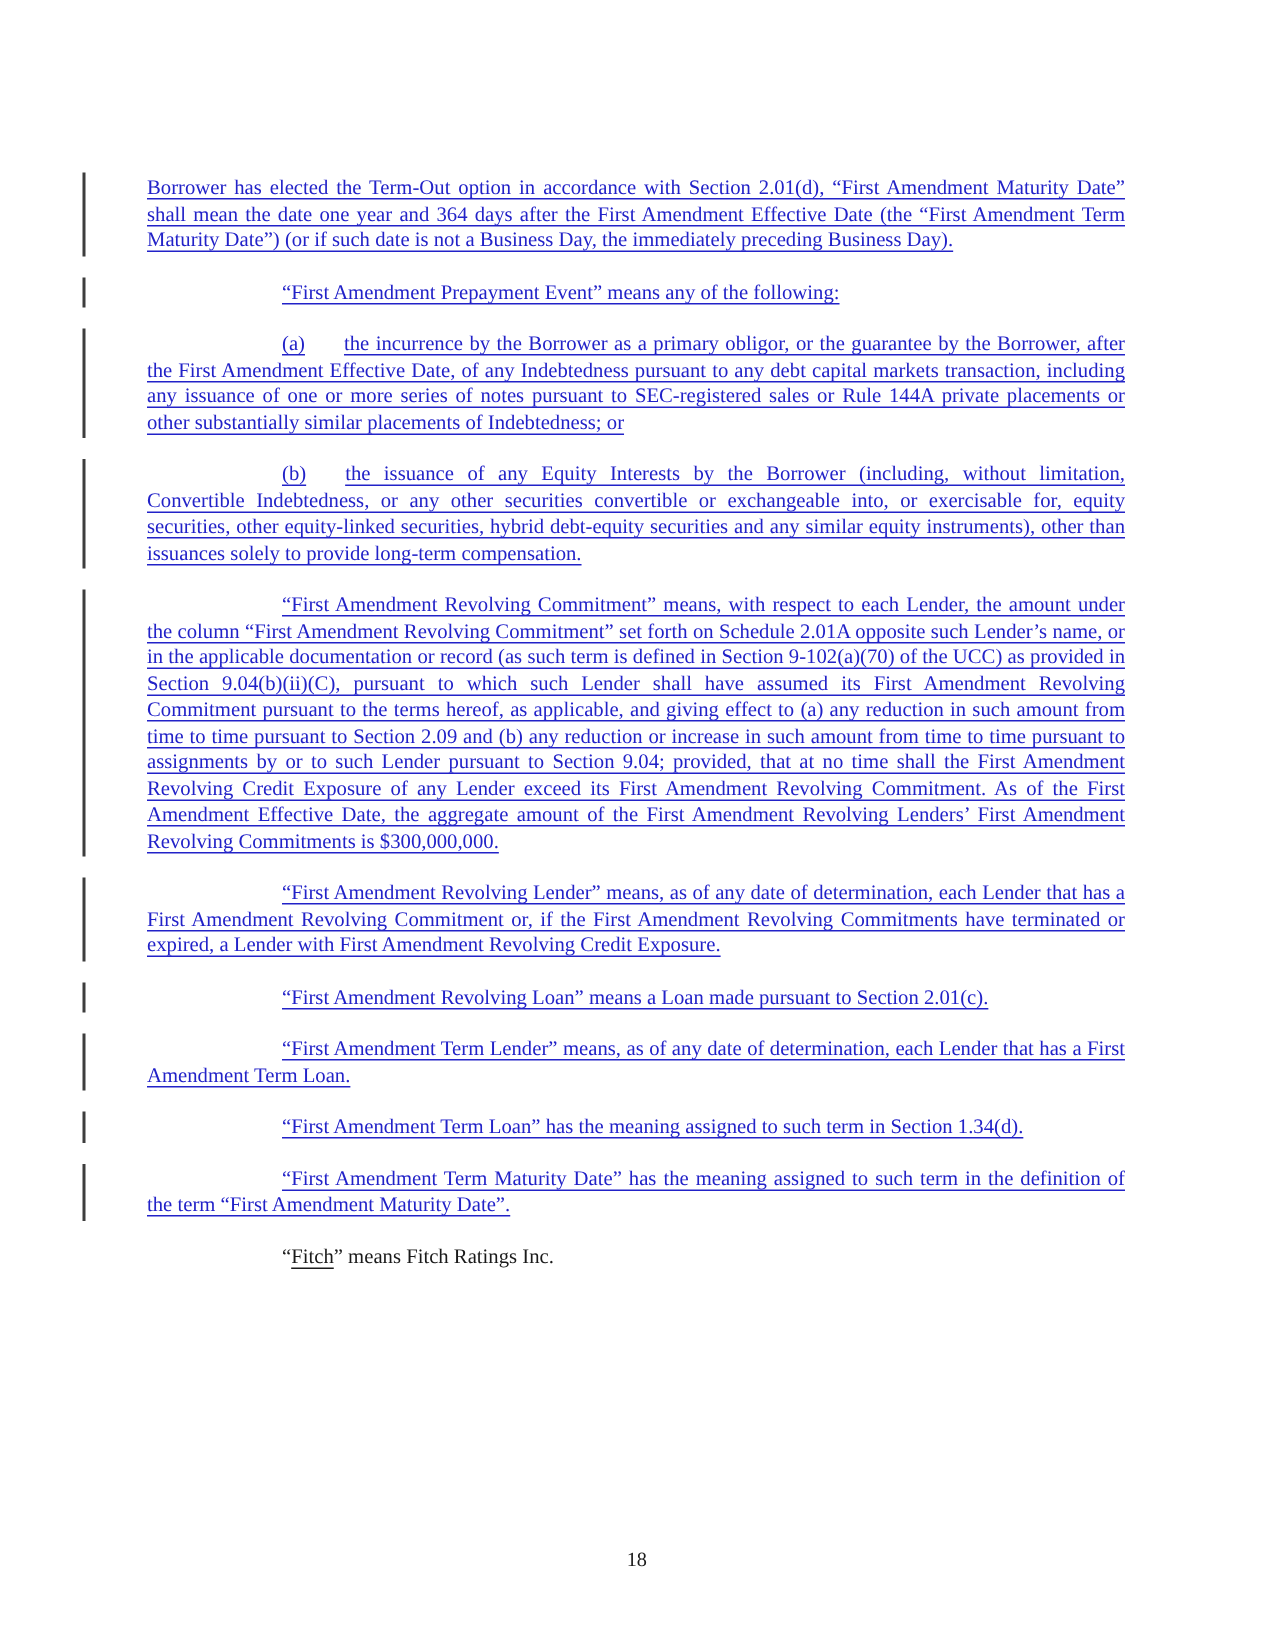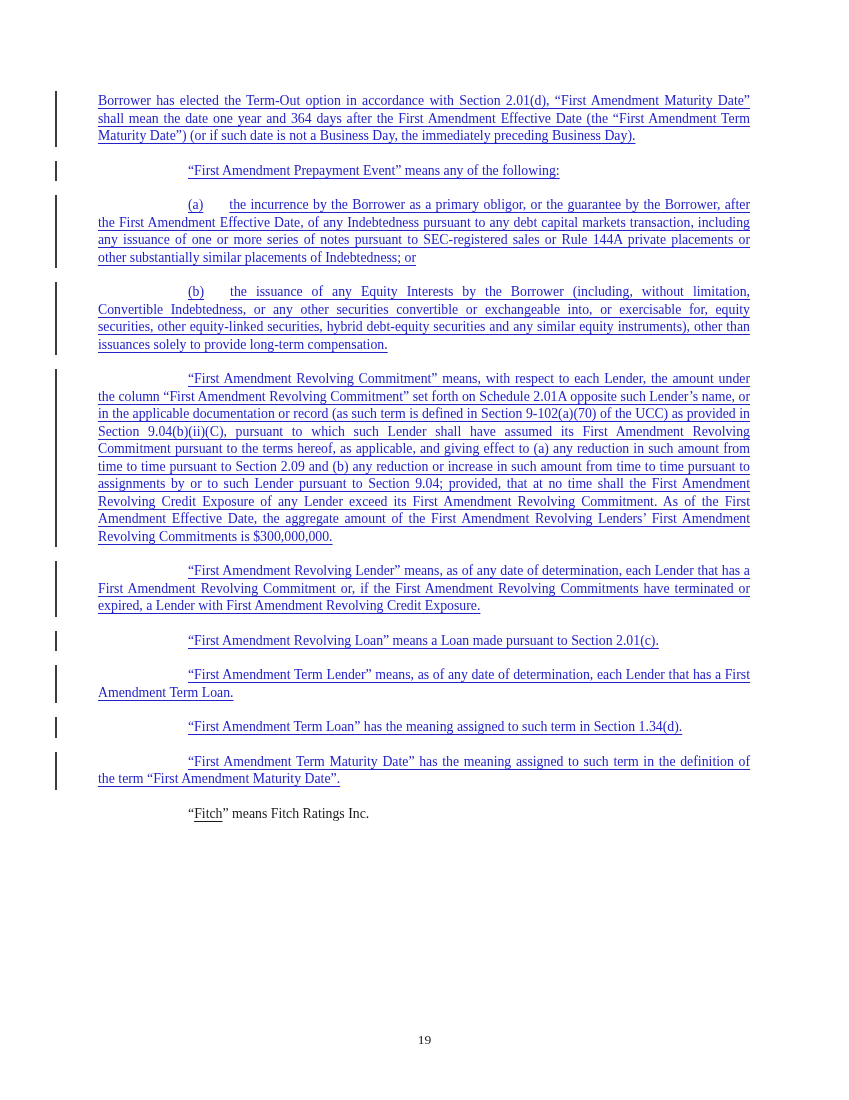--- a/index.html
+++ b/index.html
@@ -9,21 +9,21 @@
     --bg:#ffffff;
   }
   html,body{margin:0;padding:0;}
   body{
     width:849px;height:1100px;
     background:var(--bg);
     font-family:"Liberation Serif","DejaVu Serif",serif;
     position:relative;overflow:hidden;
   }
   .text-block{
-    position:absolute;left:98px;top:92px;width:652px;
+    position:absolute;left:98px;top:116px;width:652px;
   }
   .para{
     font-size:13.8px;line-height:17.5px;
     text-align:justify;
     margin:0 0 17px 0;
     position:relative;
   }
   .ins{
     color:var(--ins);
     text-decoration:underline;
@@ -101,13 +101,13 @@
   <div class="para ins indent">
     <span class="change-bar"></span><span class="ptext">“First Amendment Term Maturity Date” has the meaning assigned to such term in the definition of the term “First Amendment Maturity Date”.</span>
   </div>
 
   <div class="para normal indent">
     <span>“</span><span class="term-underline">Fitch</span><span>” means Fitch Ratings Inc.</span>
   </div>
 
 </div>
 
-<div class="footer">19</div>
+<div class="footer">18</div>
 
 </body></html>

